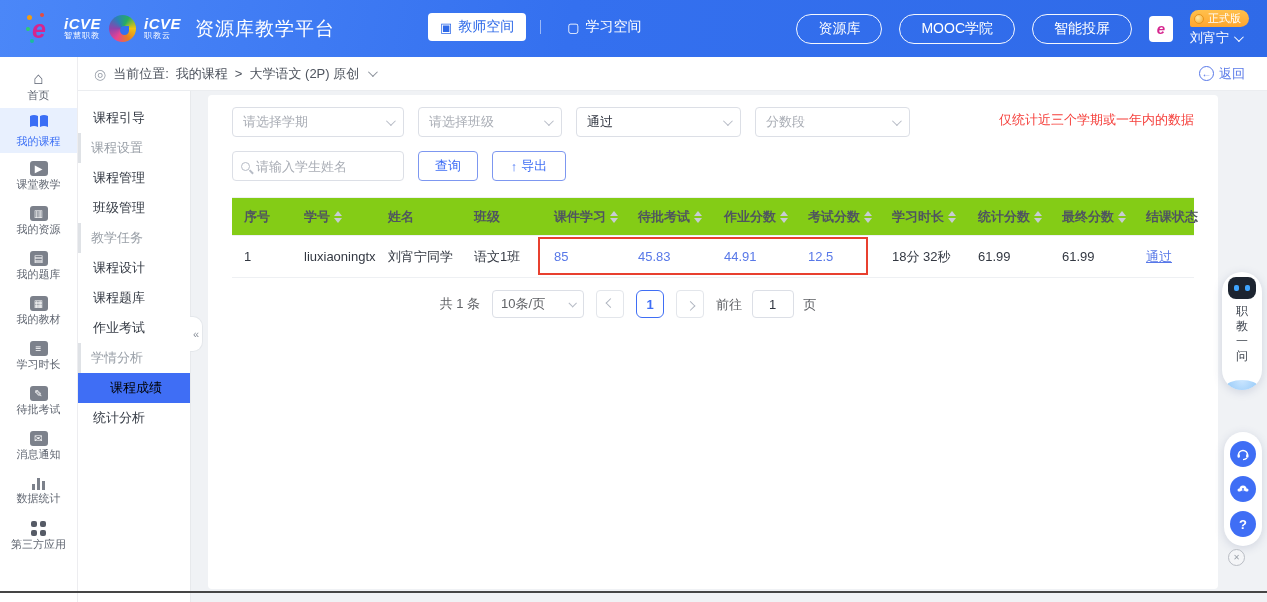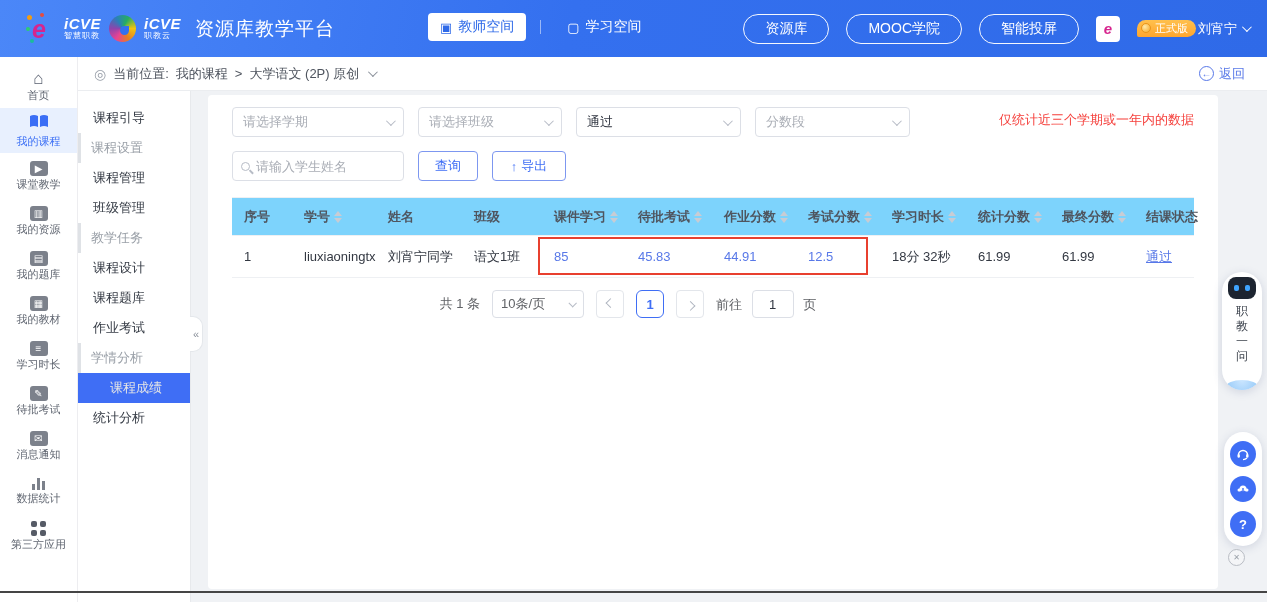--- a/index.html
+++ b/index.html
@@ -34,21 +34,21 @@
   .stab .tabic { font-size:13px; line-height:1; }
   .stab.on { background:#fff; color:#2f6ae8; }
   .stab.on .tabic { color:#2f6ae8; }
   .tabsep { width:1px; height:14px; background:rgba(255,255,255,.5); }
 
   .hdr-right { position:absolute; right:18px; top:0; height:57px; display:flex; align-items:center; gap:17px; }
   .pill { border:1px solid rgba(255,255,255,.95); border-radius:16px; padding:5px 21px; font-size:14px;
           color:#fff; background:transparent; cursor:pointer; white-space:nowrap; }
   .cert { width:24px; height:26px; background:#fff; border-radius:4px; display:flex; align-items:center;
           justify-content:center; color:#d6258e; font-weight:900; font-size:15px; font-style:italic; }
-  .userbox { display:flex; flex-direction:row; align-items:flex-start; gap:2px; cursor:pointer; }
+  .userbox { display:flex; flex-direction:column; align-items:flex-start; gap:2px; cursor:pointer; }
   .vbadge { display:flex; align-items:center; gap:4px; background:linear-gradient(180deg,#ffc04d,#ffa62e);
             border-radius:9px 9px 9px 2px; padding:1px 8px 1px 4px; font-size:11px; color:#fff; }
   .medal { width:10px; height:10px; border-radius:50%; background:radial-gradient(circle at 35% 35%,#ffe9a8,#f5a623);
            border:1px solid #e8951c; }
   .uname { display:flex; align-items:center; gap:5px; font-size:13px; color:#fff; }
   .wcaret { width:7px; height:7px; border-right:1.4px solid #fff; border-bottom:1.4px solid #fff;
             transform:rotate(45deg) translateY(-2px); }
 
   
   .iconbar { position:absolute; left:0; top:57px; width:78px; height:545px; background:#fff;
@@ -78,21 +78,21 @@
   .backbtn { display:flex; align-items:center; gap:5px; color:#5878e8; cursor:pointer; font-size:13px; }
   .backcirc { width:15px; height:15px; border:1.2px solid #5878e8; border-radius:50%; display:flex;
               align-items:center; justify-content:center; font-size:10px; line-height:1; }
 
   
   .submenu { position:absolute; left:78px; top:91px; width:113px; height:511px; background:#fff;
              border-right:1px solid #e7e9ec; padding-top:12px; font-size:13px; }
   .submenu .itm { height:30px; line-height:30px; padding-left:15px; color:#343a44; cursor:pointer; white-space:nowrap; }
   .submenu .sec { height:30px; line-height:30px; padding-left:10px; color:#9aa0a8;
                   border-left:3px solid #dfe2e6; white-space:nowrap; }
-  .submenu .itm.on { background:#3f6ef5; color:#e5e5e5;padding-left:32px; }
+  .submenu .itm.on { background:#3f6ef5; color:#000000;padding-left:32px; }
   .collapse { position:absolute; left:190px; top:316px; width:13px; height:36px; background:#fff;
               border:1px solid #e4e7eb; border-left:none; border-radius:0 10px 10px 0; color:#8a909a;
               font-size:11px; display:flex; align-items:center; justify-content:center; cursor:pointer; z-index:5; }
 
   
   .main { position:absolute; left:191px; top:91px; width:1076px; height:511px; background:#f0f2f5; }
   .card { position:absolute; left:17px; top:4px; width:1010px; height:494px; background:#fff;
           border-radius:4px; padding:12px 24px 0 24px; }
   .frow { display:flex; align-items:center; gap:14px; }
   .fsel { height:30px; border:1px solid #dcdfe6; border-radius:4px; background:#fff; display:flex;
@@ -114,21 +114,21 @@
   .searchbox input::placeholder { color:#a9adb5; }
   .btn { height:30px; border:1px solid #7d97f0; border-radius:4px; background:#fff; color:#3f6ef5;
          font-size:13px; cursor:pointer; display:flex; align-items:center; justify-content:center; gap:4px;
          font-family:"Liberation Sans","DejaVu Sans",sans-serif; }
   .btn.q { width:60px; }
   .btn.e { width:74px; }
 
   
   .twrap { position:relative; margin-top:16px; }
   table { width:962px; border-collapse:collapse; table-layout:fixed; font-size:13px; }
-  thead th { height:38px; background:#7dd3fc; border-top:1px solid #eef0f3; border-bottom:1px solid #eef0f3;
+  thead th { height:38px; background:#84cc16; border-top:1px solid #eef0f3; border-bottom:1px solid #eef0f3;
              color:#4f555f; font-weight:700; text-align:left; padding-left:12px; white-space:nowrap; }
   tbody td { height:42px; border-bottom:1px solid #eef0f3; color:#333842; text-align:left;
              padding-left:12px; white-space:nowrap; }
   .thc { display:inline-flex; align-items:center; gap:4px; }
   .sort { display:inline-flex; flex-direction:column; gap:2px; }
   .sort i { width:0; height:0; border-left:4px solid transparent; border-right:4px solid transparent; display:block; }
   .sort .up { border-bottom:5px solid #c8ccd4; }
   .sort .dn { border-top:5px solid #c8ccd4; }
   .bluelink { color:#5878e8; cursor:pointer; }
   .ulink { color:#5878e8; text-decoration:underline; cursor:pointer; }

